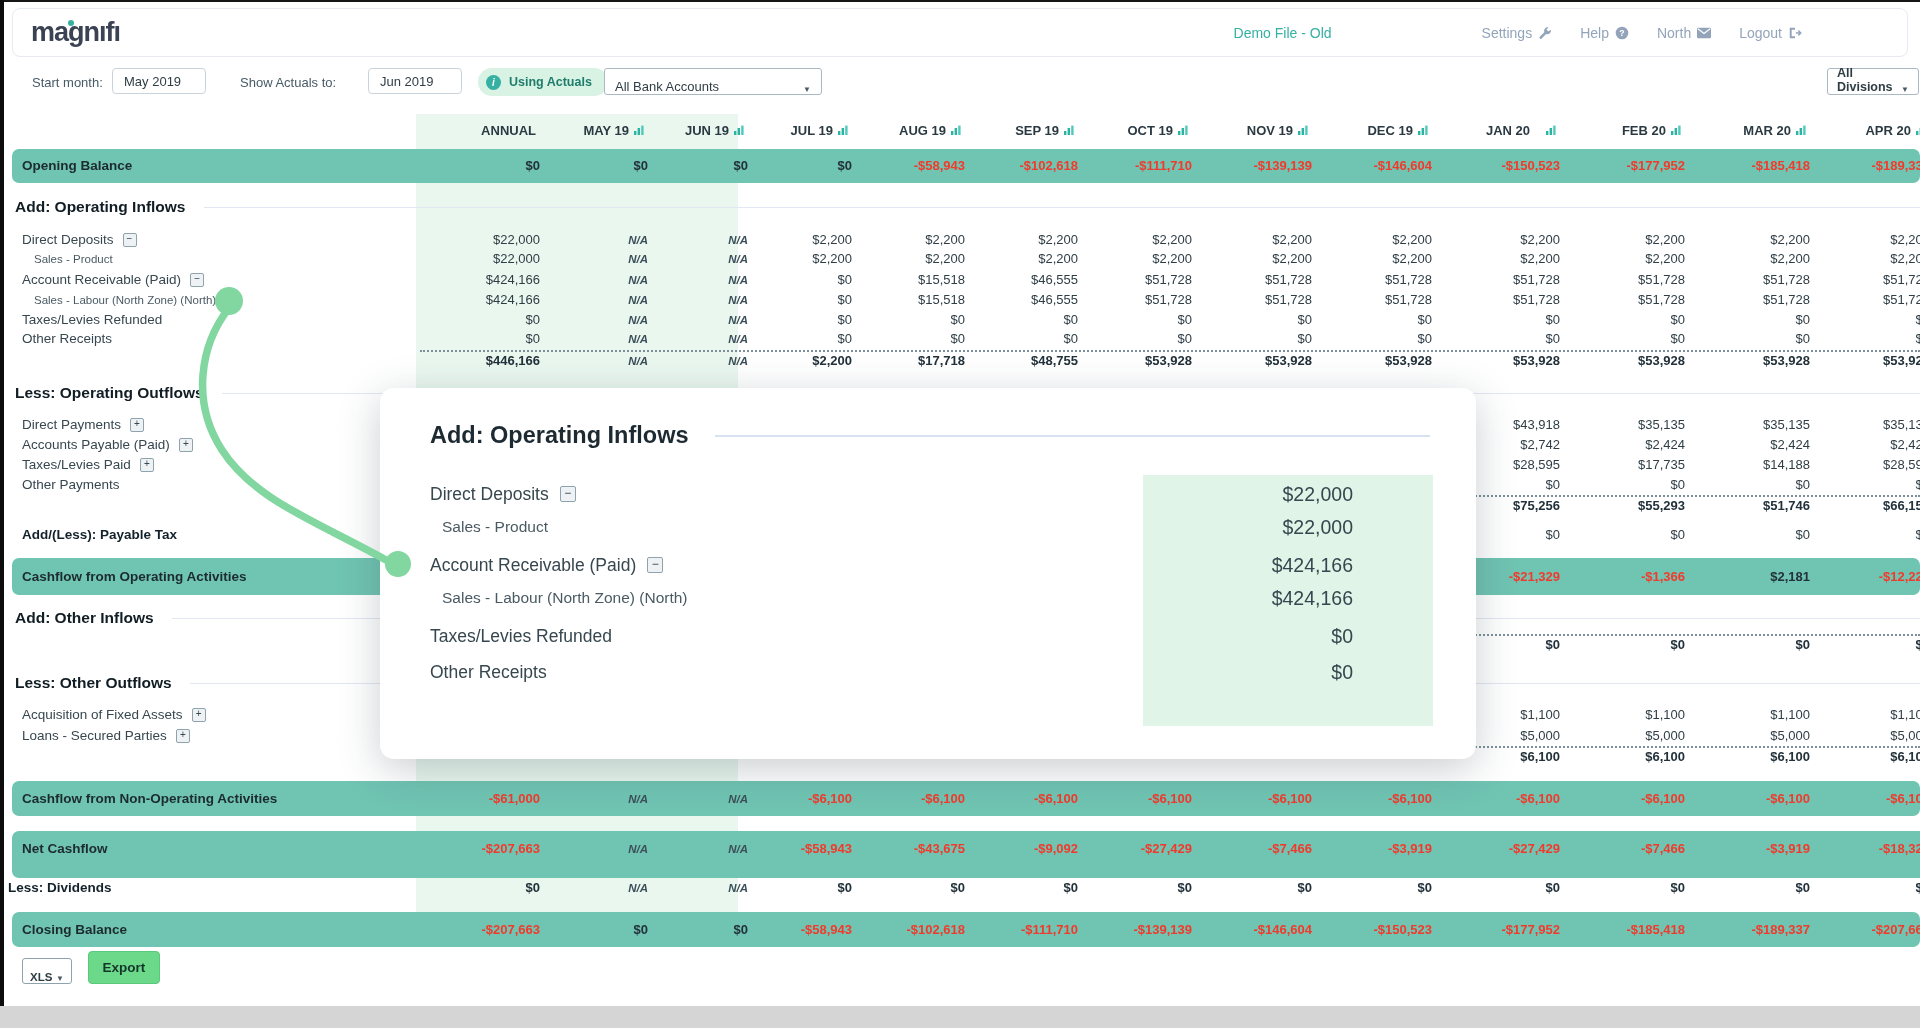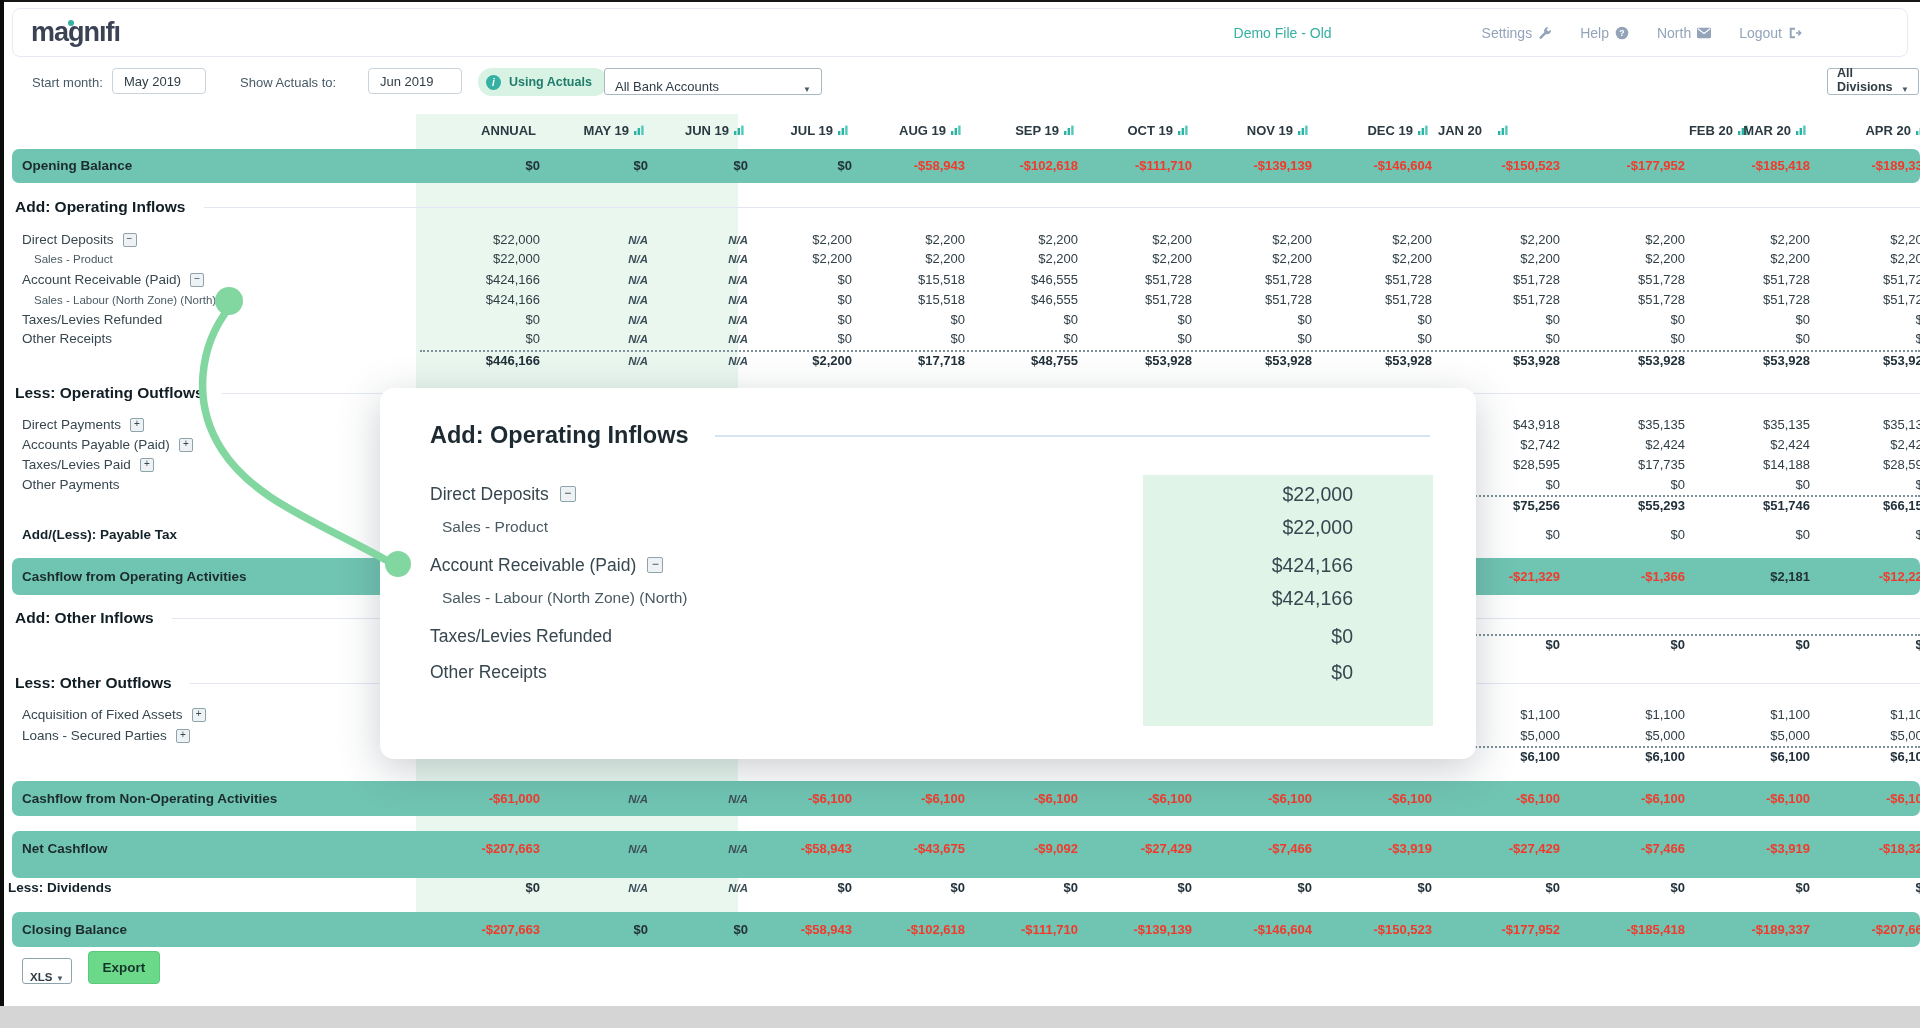--- a/index.html
+++ b/index.html
@@ -228,31 +228,31 @@
         <div class="hcell" style="left: 1316px; width: 112px; top: 121px;">
           <span>DEC 19</span>
           <span style="display: flex; width: 10px; height: 10px;">
             <svg viewBox="0 0 10 10">
               <rect x="0" y="6" width="2.4" height="4" fill="#2bb3a3"></rect>
               <rect x="3.6" y="3" width="2.4" height="7" fill="#2bb3a3"></rect>
               <rect x="7.2" y="0.6" width="2.4" height="9.4" fill="#4ecabb"></rect>
             </svg>
           </span>
         </div>
-        <div class="hcell" style="left: 1396px; width: 112px; top: 121px; gap: 16px;">
+        <div class="hcell" style="left: 1444px; width: 112px; top: 121px; gap: 16px;">
           <span>JAN 20</span>
           <span style="display: flex; width: 10px; height: 10px;">
             <svg viewBox="0 0 10 10">
               <rect x="0" y="6" width="2.4" height="4" fill="#2bb3a3"></rect>
               <rect x="3.6" y="3" width="2.4" height="7" fill="#2bb3a3"></rect>
               <rect x="7.2" y="0.6" width="2.4" height="9.4" fill="#4ecabb"></rect>
             </svg>
           </span>
         </div>
-        <div class="hcell" style="left: 1636px; width: 112px; top: 121px;">
+        <div class="hcell" style="left: 1569px; width: 112px; top: 121px;">
           <span>FEB 20</span>
           <span style="display: flex; width: 10px; height: 10px;">
             <svg viewBox="0 0 10 10">
               <rect x="0" y="6" width="2.4" height="4" fill="#2bb3a3"></rect>
               <rect x="3.6" y="3" width="2.4" height="7" fill="#2bb3a3"></rect>
               <rect x="7.2" y="0.6" width="2.4" height="9.4" fill="#4ecabb"></rect>
             </svg>
           </span>
         </div>
         <div class="hcell" style="left: 1694px; width: 112px; top: 121px;">

